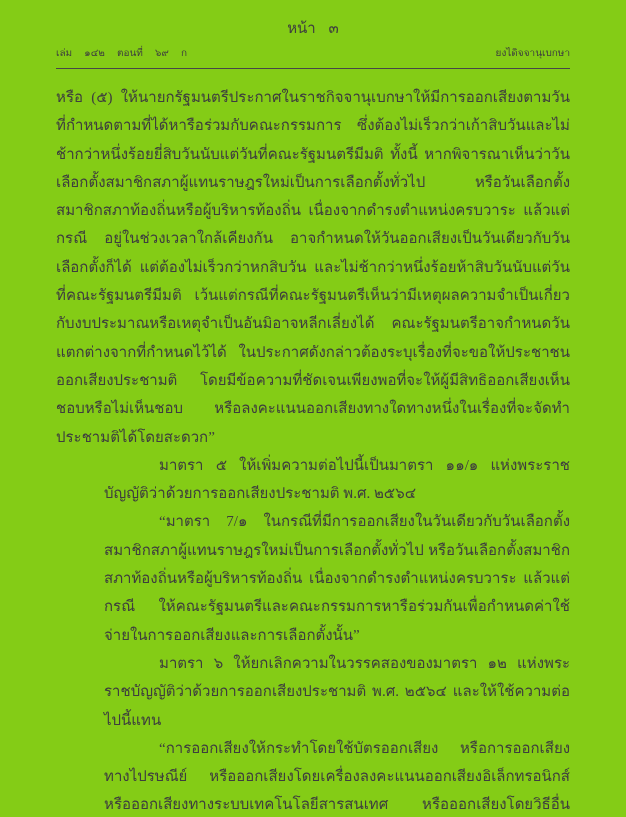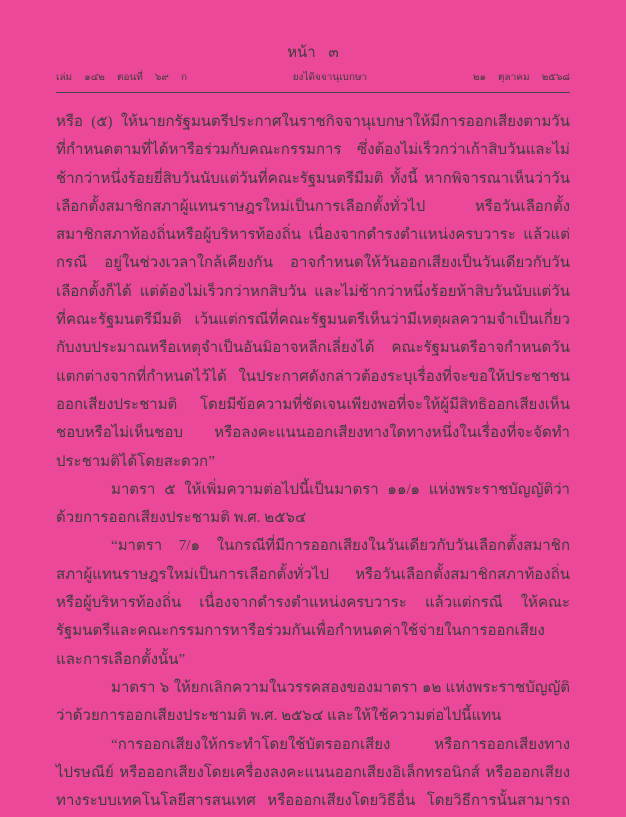--- a/index.html
+++ b/index.html
@@ -12,22 +12,22 @@
     height: 817px;
     overflow: hidden;
     font-family: "DejaVu Sans", sans-serif;
     color: #3e3e3e;
     -webkit-font-smoothing: antialiased;
   }
   .page {
     box-sizing: border-box;
     width: 626px;
     height: 817px;
-    padding: 42px 56px 0 56px;
-    background: #ec4899;
+    padding: 18px 56px 0 56px;
+    background: #84cc16;
   }
   .page-number {
     text-align: center;
     font-size: 15px;
     line-height: 20px;
     word-spacing: 8px;
     margin-bottom: 4px;
   }
   .header-row {
     display: flex;
@@ -55,33 +55,33 @@
     line-height: 28.3px;
     text-align: justify;
   }
   .body-text p {
     margin: 0;
     padding: 0;
     font-family: Liberation Serif, serif;
   }
   .body-text p.indented {
     text-indent: 55px;
+    margin-left: 48px;
   }
 </style>
 </head>
 <body>
 
 <div class="page">
 
   <div class="page-number">หน้า ๓</div>
 
   <div class="header-row">
     <span class="header-left">เล่ม ๑๔๒ ตอนที่ ๖๙ ก</span>
     <span class="header-center">ยงไดิจจานุเบกษา</span>
-    <span class="header-right">๒๑ ตุลาคม ๒๕๖๘</span>
   </div>
 
   <div class="body-text">
     <p>หรือ (๕) ให้นายกรัฐมนตรีประกาศในราชกิจจานุเบกษาให้มีการออกเสียงตามวันที่กำหนดตามที่ได้หารือร่วมกับคณะกรรมการ ซึ่งต้องไม่เร็วกว่าเก้าสิบวันและไม่ช้ากว่าหนึ่งร้อยยี่สิบวันนับแต่วันที่คณะรัฐมนตรีมีมติ ทั้งนี้ หากพิจารณาเห็นว่าวันเลือกตั้งสมาชิกสภาผู้แทนราษฎรใหม่เป็นการเลือกตั้งทั่วไป หรือวันเลือกตั้งสมาชิกสภาท้องถิ่นหรือผู้บริหารท้องถิ่น เนื่องจากดำรงตำแหน่งครบวาระ แล้วแต่กรณี อยู่ในช่วงเวลาใกล้เคียงกัน อาจกำหนดให้วันออกเสียงเป็นวันเดียวกับวันเลือกตั้งก็ได้ แต่ต้องไม่เร็วกว่าหกสิบวัน และไม่ช้ากว่าหนึ่งร้อยห้าสิบวันนับแต่วันที่คณะรัฐมนตรีมีมติ เว้นแต่กรณีที่คณะรัฐมนตรีเห็นว่ามีเหตุผลความจำเป็นเกี่ยวกับงบประมาณหรือเหตุจำเป็นอันมิอาจหลีกเลี่ยงได้ คณะรัฐมนตรีอาจกำหนดวันแตกต่างจากที่กำหนดไว้ได้ ในประกาศดังกล่าวต้องระบุเรื่องที่จะขอให้ประชาชนออกเสียงประชามติ โดยมีข้อความที่ชัดเจนเพียงพอที่จะให้ผู้มีสิทธิออกเสียงเห็นชอบหรือไม่เห็นชอบ หรือลงคะแนนออกเสียงทางใดทางหนึ่งในเรื่องที่จะจัดทำประชามติได้โดยสะดวก”</p>
     <p class="indented">มาตรา ๕ ให้เพิ่มความต่อไปนี้เป็นมาตรา ๑๑/๑ แห่งพระราชบัญญัติว่าด้วยการออกเสียงประชามติ พ.ศ. ๒๕๖๔</p>
     <p class="indented">“มาตรา 7/๑ ในกรณีที่มีการออกเสียงในวันเดียวกับวันเลือกตั้งสมาชิกสภาผู้แทนราษฎรใหม่เป็นการเลือกตั้งทั่วไป หรือวันเลือกตั้งสมาชิกสภาท้องถิ่นหรือผู้บริหารท้องถิ่น เนื่องจากดำรงตำแหน่งครบวาระ แล้วแต่กรณี ให้คณะรัฐมนตรีและคณะกรรมการหารือร่วมกันเพื่อกำหนดค่าใช้จ่ายในการออกเสียงและการเลือกตั้งนั้น”</p>
     <p class="indented">มาตรา ๖ ให้ยกเลิกความในวรรคสองของมาตรา ๑๒ แห่งพระราชบัญญัติว่าด้วยการออกเสียงประชามติ พ.ศ. ๒๕๖๔ และให้ใช้ความต่อไปนี้แทน</p>
     <p class="indented">“การออกเสียงให้กระทำโดยใช้บัตรออกเสียง หรือการออกเสียงทางไปรษณีย์ หรือออกเสียงโดยเครื่องลงคะแนนออกเสียงอิเล็กทรอนิกส์ หรือออกเสียงทางระบบเทคโนโลยีสารสนเทศ หรือออกเสียงโดยวิธีอื่น โดยวิธีการนั้นสามารถป้องกันการทุจริตได้อย่างมีประสิทธิภาพ ประชาชนเข้าถึงได้โดยสะดวก และอาจใช้วิธีลงคะแนนวิธีใดวิธีหนึ่งหรือหลายวิธี และใช้ในเขตออกเสียงหนึ่งหรือหลายเขตออกเสียง ทั้งนี้ ตามหลักเกณฑ์ วิธีการ และเงื่อนไขที่คณะกรรมการกำหนด”</p>
 
   </div>

